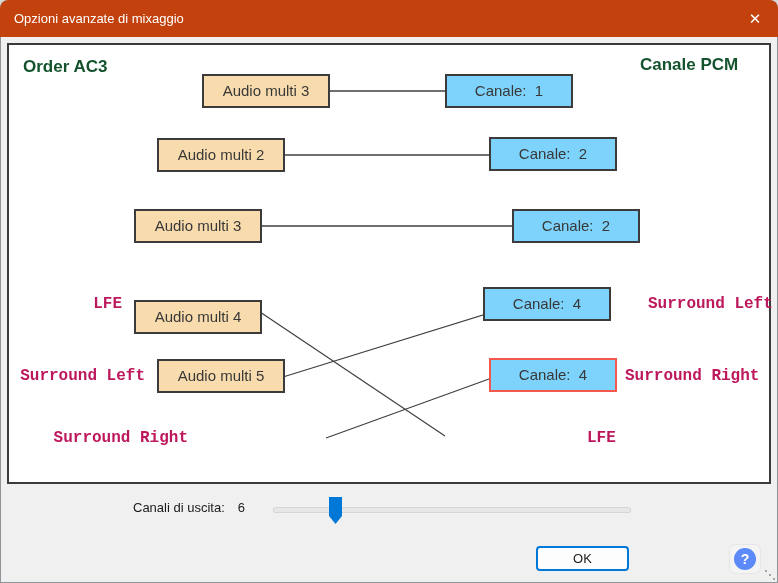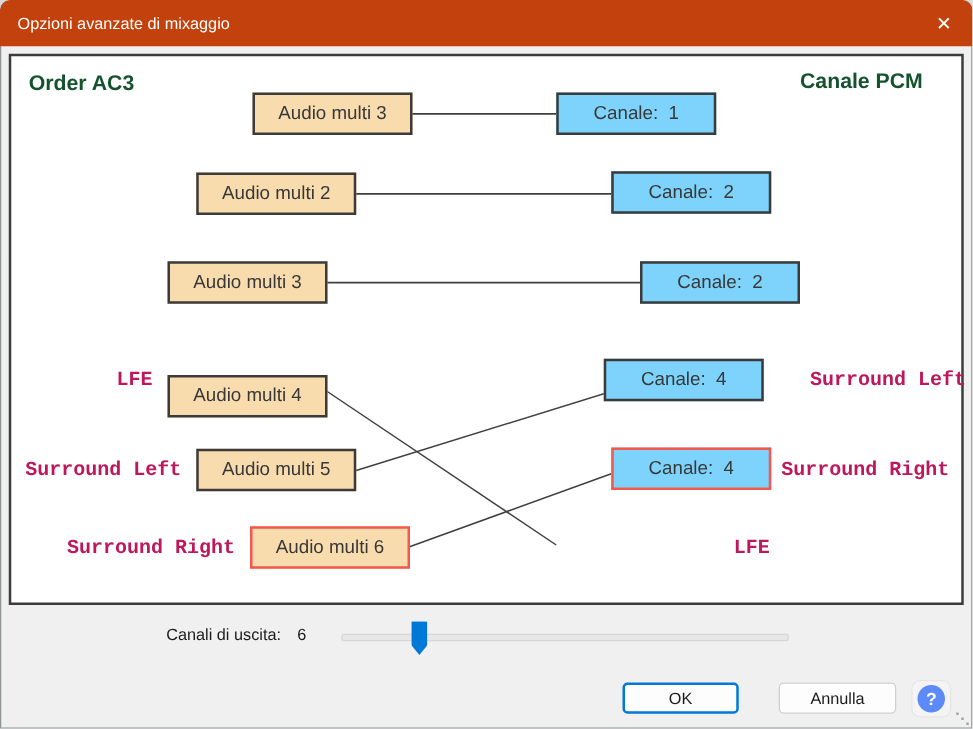--- a/index.html
+++ b/index.html
@@ -26,21 +26,21 @@
   
   .out-label{position:absolute;left:133px;top:500px;font-size:13px;color:#1a1a1a;}
   .out-label .val{margin-left:13px;}
   .track{position:absolute;left:273px;top:507px;width:356px;height:4px;background:#e7e7e7;
          border:1px solid #d6d6d6;border-radius:2px;}
   .thumb{position:absolute;left:329px;top:497px;width:13px;height:27px;background:#0078d7;
          clip-path:polygon(0 0,100% 0,100% 70%,50% 100%,0 70%);}
   .btn{position:absolute;height:25px;background:#fdfdfd;border-radius:4px;font-size:13px;
        color:#1a1a1a;font-family:"Liberation Sans",sans-serif;display:flex;align-items:center;
        justify-content:center;box-sizing:border-box;}
-  .ok{left:498px;top:546px;width:93px;border:2px solid #0078d7;}
+  .ok{left:536px;top:546px;width:93px;border:2px solid #0078d7;}
   .cancel{left:623px;top:546px;width:94px;border:1px solid #cfcfcf;}
   .help{position:absolute;left:729px;top:544px;width:30px;height:28px;background:#f4f4f4;
         border:1px solid #e6e6e6;border-radius:7px;display:flex;align-items:center;justify-content:center;}
   .qcircle{width:22px;height:22px;border-radius:50%;background:#5c8af8;color:#ffffff;
            font-weight:bold;font-size:14px;display:flex;align-items:center;justify-content:center;}
   .grip{position:absolute;right:3px;bottom:3px;width:10px;height:10px;}
   .grip i{position:absolute;width:2px;height:2px;background:#a5a5a5;}
 </style>
 </head>
 <body>
@@ -64,21 +64,20 @@
       <line x1="251" y1="267" x2="436" y2="391" stroke="#3f3f3f" stroke-width="1.2"></line>
       <line x1="274" y1="332" x2="503" y2="261" stroke="#3f3f3f" stroke-width="1.2"></line>
       <line x1="317" y1="393" x2="480" y2="334" stroke="#3f3f3f" stroke-width="1.2"></line>
     </svg>
 
     <div class="box ac3" style="left:193px;top:29px">Audio multi 3</div>
     <div class="box ac3" style="left:148px;top:93px">Audio multi 2</div>
     <div class="box ac3" style="left:125px;top:164px">Audio multi 3</div>
     <div class="box ac3" style="left:125px;top:255px">Audio multi 4</div>
     <div class="box ac3" style="left:148px;top:314px">Audio multi 5</div>
-    <div class="box ac3 hl" style="left:191px;top:376px">Audio multi 6</div>
 
     <div class="box pcm" style="left:436px;top:29px">Canale:  1</div>
     <div class="box pcm" style="left:480px;top:92px">Canale:  2</div>
     <div class="box pcm" style="left:503px;top:164px">Canale:  2</div>
     <div class="box pcm" style="left:474px;top:242px">Canale:  4</div>
     <div class="box pcm hl" style="left:480px;top:313px">Canale:  4</div>
 
     <div class="tag r" style="left:0;top:250px;width:113px">LFE</div>
     <div class="tag r" style="left:0;top:322px;width:136px">Surround Left</div>
     <div class="tag r" style="left:0;top:384px;width:179px">Surround Right</div>
@@ -88,21 +87,20 @@
     <div class="tag" style="left:578px;top:384px">LFE</div>
   </div>
 
   <div class="out-label">
     <span>Canali di uscita:</span><span class="val">6</span>
   </div>
   <div class="track"></div>
   <div class="thumb"></div>
 
   <div class="btn ok">OK</div>
-  <div class="btn cancel">Annulla</div>
   <div class="help">
     <div class="qcircle">?</div>
   </div>
 
   <div class="grip">
     <i style="right:0;bottom:0"></i>
       <i style="right:4px;bottom:4px"></i>
       <i style="right:8px;bottom:8px"></i>
   </div>
 </div>

